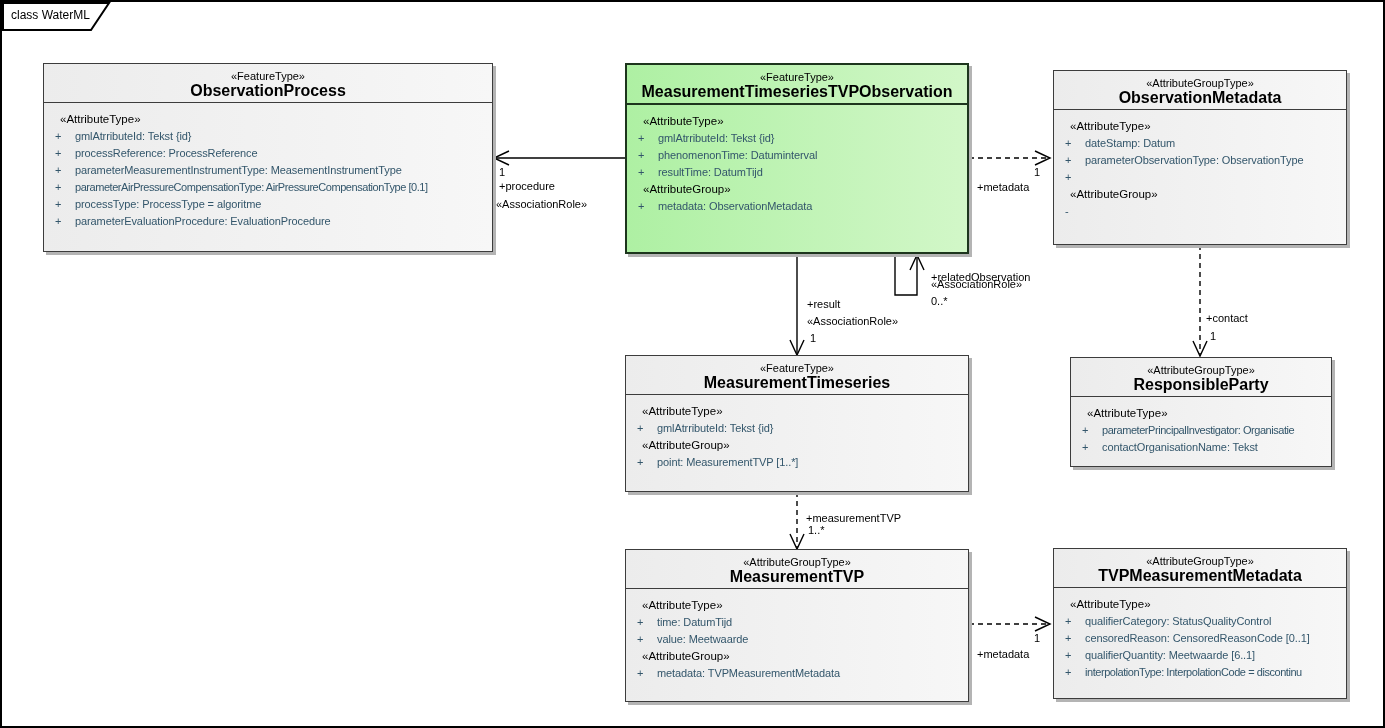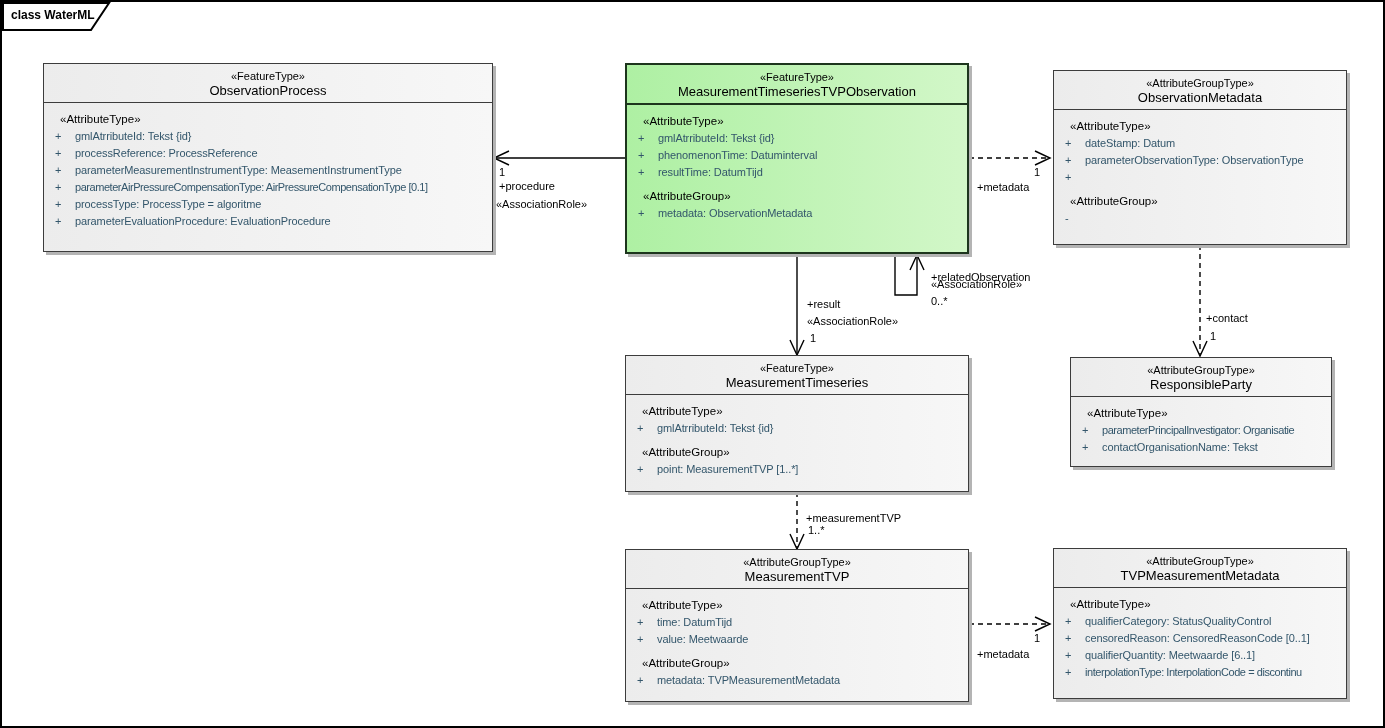--- a/index.html
+++ b/index.html
@@ -7,31 +7,31 @@
   #connector-layer{position:absolute;left:0;top:0;width:1385px;height:728px;pointer-events:none;}
 
   .uml-class{position:absolute;box-sizing:border-box;border:1px solid #3c3c3c;
     background:linear-gradient(90deg,#ececec 0%,#f7f7f7 100%);
     box-shadow:3px 3px 0 #b4b4b4;overflow:hidden;}
   .uml-class.highlight{border:2px solid #1d351d;
     background:linear-gradient(90deg,#aef0a3 0%,#d2f7c8 100%);}
   .cls-header{border-bottom:1px solid #3c3c3c;padding:5px 4px 4px 4px;text-align:center;}
   .uml-class.highlight .cls-header{border-bottom:2px solid #1d351d;}
   .cls-stereotype{font-size:11px;color:#000;line-height:14px;}
-  .cls-name{font-size:13px;font-weight:normal;color:#000;line-height:15px;}
+  .cls-name{font-size:16px;font-weight:bold;color:#000;line-height:15px;}
   .cls-body{padding:6px 2px 2px 2px;}
   .sec-heading{font-size:11.5px;color:#000;margin:2px 0 1px 14px;line-height:16px;white-space:nowrap;}
-  .sec-heading:not(:first-child){margin-top:7px;}
+  .sec-heading:not(:first-child){margin-top:0;}
   .attr-row{display:flex;line-height:17px;font-size:11px;color:#33566b;letter-spacing:-0.1px;white-space:nowrap;overflow:hidden;}
   .attr-row .vis{width:20px;padding-left:9px;flex:0 0 auto;}
   .attr-row .attr-text{flex:1 1 auto;overflow:hidden;}
   .attr-row.condensed .attr-text{letter-spacing:-0.45px;}
 
   .conn-label{position:absolute;font-size:11px;color:#000;white-space:nowrap;line-height:13px;}
-  #diagram-tab-label{position:absolute;left:9px;top:6px;font-size:12px;font-weight:bold;color:#000;}
+  #diagram-tab-label{position:absolute;left:9px;top:6px;font-size:12px;font-weight:normal;color:#000;}
 </style>
 </head>
 <body>
 
 <div id="canvas">
 
   <svg id="connector-layer" width="1385" height="728" viewBox="0 0 1385 728" fill="none" stroke="#000" stroke-width="1.4">
 
     <path d="M1,1 H107 L89,28 H1 Z" fill="#ffffff" stroke="#000" stroke-width="2"></path>
 

